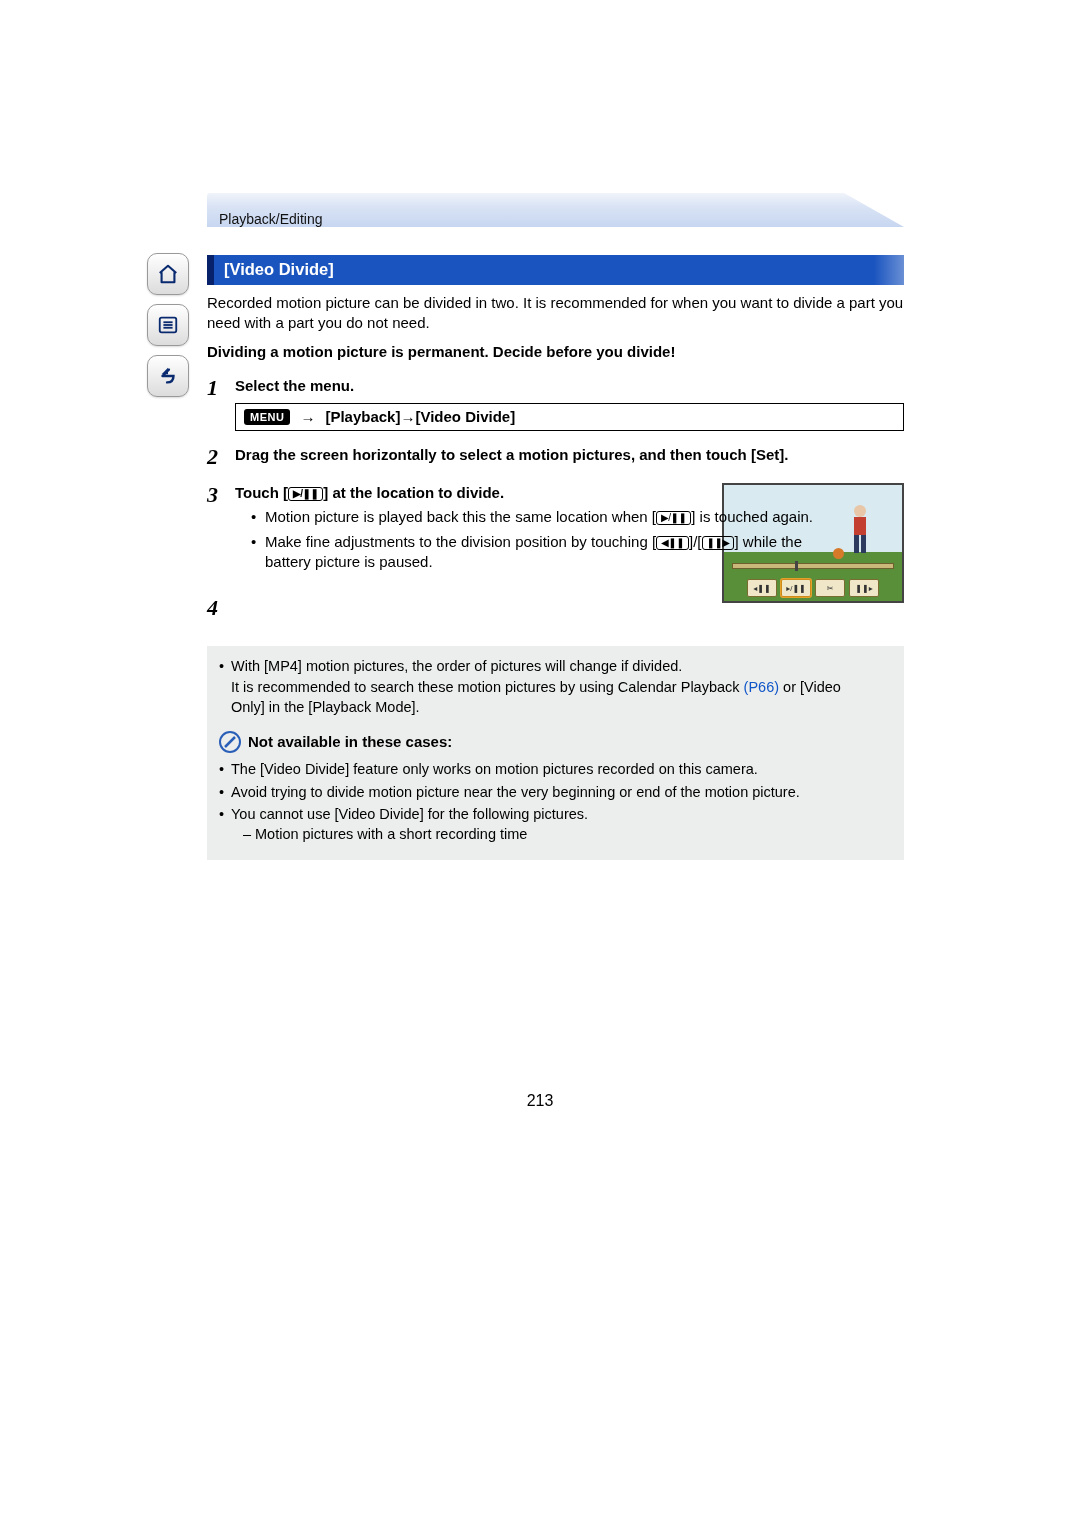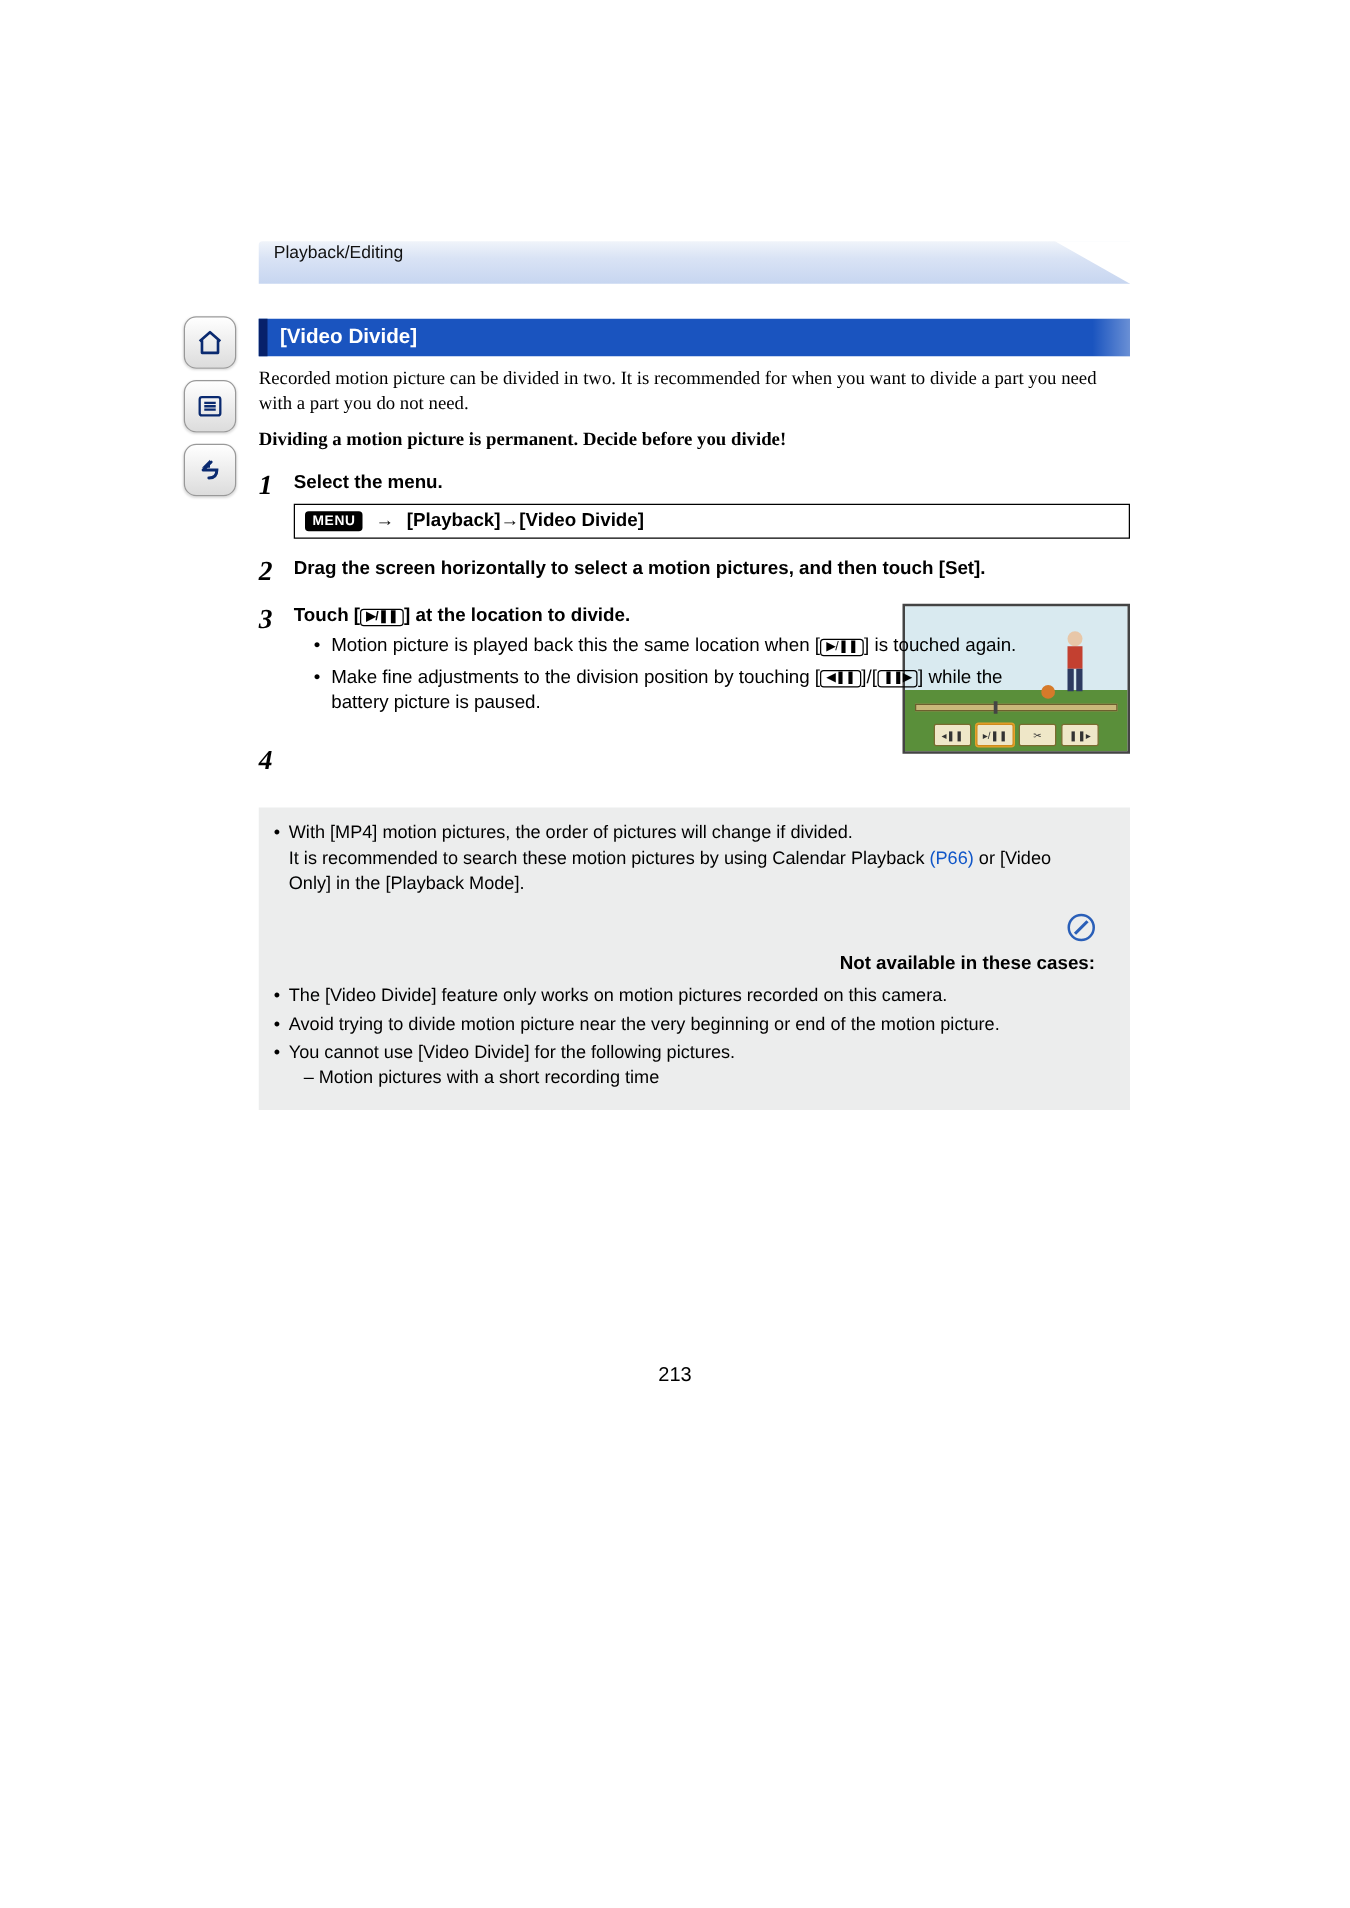--- a/index.html
+++ b/index.html
@@ -40,21 +40,21 @@
     justify-content: center;
     box-shadow: 0 1px 2px rgba(0,0,0,0.15);
   }
   .nav-btn svg { display: block; }
 
   .chapter-header {
     height: 34px;
     position: relative;
     background: linear-gradient(180deg, #f0f4fa 0%, #d9e3f5 40%, #c7d6f0 100%);
     display: flex;
-    align-items: flex-start;
+    align-items: flex-end;
     padding-left: 12px;
     font-size: 14px;
     color: #111;
     border-top-left-radius: 3px;
   }
   .chapter-header::after {
     content: "";
     position: absolute;
     right: 0;
     top: 0;
@@ -81,21 +81,20 @@
     bottom: 0;
     width: 30px;
     height: 100%;
     background: linear-gradient(90deg, rgba(255,255,255,0) 0%, rgba(255,255,255,0.35) 100%);
   }
 
   .body-text {
     margin-top: 8px;
     line-height: 1.35;
     font-size: 15px;
-    font-family: Liberation Serif, serif;
   }
   .emph {
     font-weight: bold;
   }
 
   .step {
     display: flex;
     margin-top: 14px;
   }
   .step-num {
@@ -262,25 +261,24 @@
   }
   .note-block .sublist {
     padding-left: 12px;
   }
   .note-block .sublist li::before {
     content: "–";
   }
   .note-title {
     font-weight: bold;
     display: flex;
-    align-items: flex-end;
+    align-items: flex-start;
     gap: 7px;
     margin: 14px 0 6px 0;
     font-size: 15px;
-    flex-direction: column;
   }
   .note-icon {
     width: 22px;
     height: 22px;
     border: 2.5px solid #2a5fb8;
     border-radius: 50%;
     display: inline-flex;
     align-items: center;
     justify-content: center;
     box-sizing: border-box;

